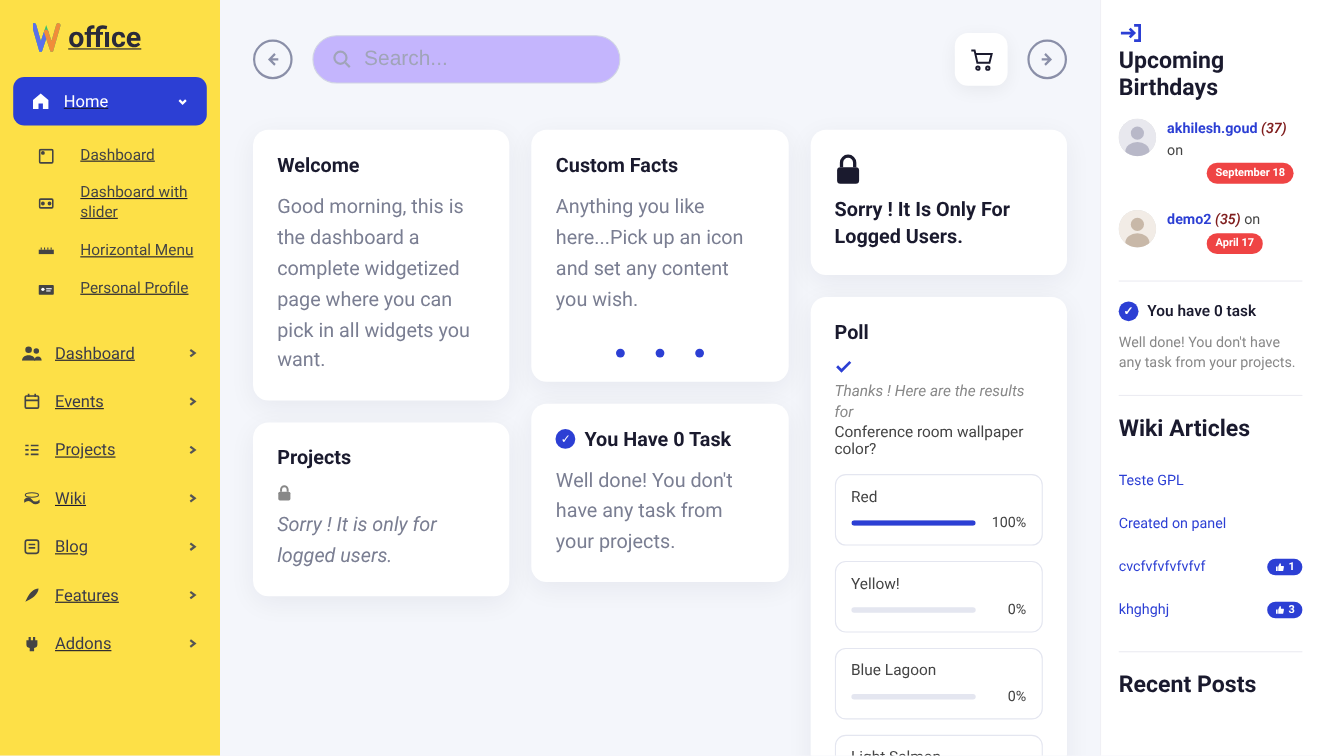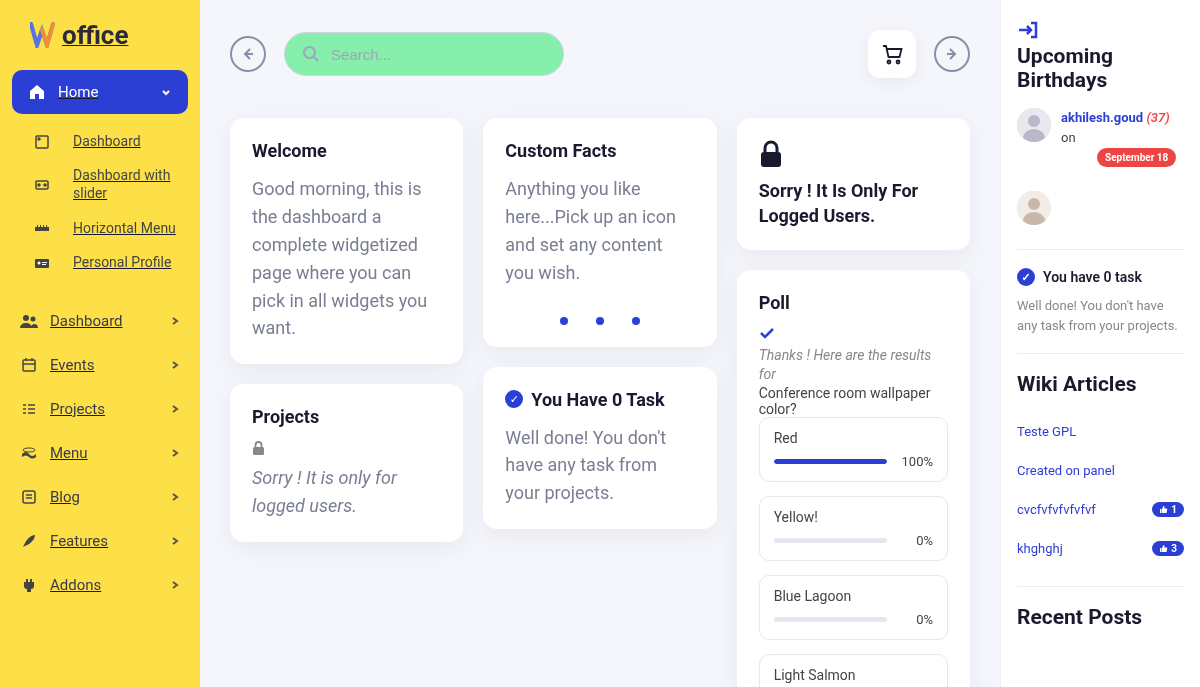--- a/index.html
+++ b/index.html
@@ -16,21 +16,21 @@
 .nav-sub .icon-box { width: 16px; flex-shrink: 0; margin-top: 2px; }
 .nav-sub-text { line-height: 1.3; }
 .nav-icon { width: 18px; height: 18px; margin-right: 12px; display: inline-flex; align-items: center; justify-content: center; flex-shrink: 0; }
 .nav-section { margin-top: 20px; }
 
 
 .main { flex: 1; padding: 30px 30px 0 30px; overflow: hidden; }
 .topbar { display: flex; align-items: center; gap: 18px; margin-bottom: 40px; }
 .circle-btn { width: 36px; height: 36px; border-radius: 50%; border: 2px solid #8a8fa8; display: flex; align-items: center; justify-content: center; cursor: pointer; color: #8a8fa8; }
 .search-wrap { flex: 0 0 280px; position: relative; }
-.search-input { width: 100%; height: 44px; border-radius: 22px; border: 1px solid #d0d4e4; padding: 0 20px 0 46px; font-size: 15px; background: #86efac; color: #555; }
+.search-input { width: 100%; height: 44px; border-radius: 22px; border: 1px solid #d0d4e4; padding: 0 20px 0 46px; font-size: 19px; background: #c4b5fd; color: #555; }
 .search-input::placeholder { color: #a0a4b8; }
 .search-icon-pos { position: absolute; left: 18px; top: 50%; transform: translateY(-50%); color: #a0a4b8; }
 .spacer { flex: 1; }
 .cart-btn { width: 48px; height: 48px; border-radius: 12px; background: #fff; box-shadow: 0 4px 16px rgba(0,0,0,0.06); display: flex; align-items: center; justify-content: center; cursor: pointer; }
 
 .grid { display: grid; grid-template-columns: 1fr 1fr 1fr; gap: 20px; }
 .card { background: #fff; border-radius: 14px; padding: 22px; box-shadow: 0 6px 24px rgba(20,20,50,0.06); }
 .card h3 { font-size: 18px; font-weight: 700; color: #1a1a2e; margin-bottom: 14px; }
 .card p { font-size: 18px; color: #7a7e92; line-height: 1.55; }
 .col { display: flex; flex-direction: column; gap: 20px; }
@@ -43,38 +43,38 @@
 
 .italic-note { font-style: italic; color: #888; font-size: 14px; }
 .lock-small { color: #888; font-size: 14px; margin-bottom: 4px; display: inline-block; }
 
 .task-head { display: flex; align-items: center; gap: 8px; margin-bottom: 14px; }
 .task-head h3 { margin: 0; }
 .check-circle { width: 18px; height: 18px; border-radius: 50%; background: #2c3fd4; display: inline-flex; align-items: center; justify-content: center; color: #fff; font-size: 11px; flex-shrink: 0; }
 
 .poll-check { color: #2c3fd4; margin-bottom: 6px; }
 .poll-thanks { font-style: italic; color: #888; font-size: 14px; }
-.poll-q { font-size: 14px; color: #444; margin-top: 2px; }
+.poll-q { font-size: 14px; color: #444; margin-top: 2px; margin-bottom: 14px; }
 .poll-option { border: 1px solid #e4e6f0; border-radius: 10px; padding: 12px 14px; margin-bottom: 14px; }
 .poll-label { font-size: 14px; color: #444; margin-bottom: 8px; }
 .poll-bar-row { display: flex; align-items: center; gap: 10px; }
 .poll-bar { flex: 1; height: 5px; background: #e4e6f0; border-radius: 3px; overflow: hidden; }
 .poll-fill { height: 100%; background: #2c3fd4; border-radius: 3px; }
 .poll-pct { font-size: 13px; color: #444; min-width: 36px; text-align: right; }
 
 
 .rail { width: 200px; background: #fff; padding: 20px 16px; overflow: hidden; flex-shrink: 0; border-left: 1px solid #f0f0f5; }
 .login-icon { color: #2c3fd4; margin-bottom: 4px; }
 .rail-h { font-size: 21px; font-weight: 700; margin-bottom: 16px; }
 .bday { display: flex; gap: 10px; margin-bottom: 24px; align-items: flex-start; }
 .avatar { width: 34px; height: 34px; border-radius: 50%; background: #ddd; flex-shrink: 0; overflow: hidden; }
 .avatar svg { width: 100%; height: 100%; }
 .bday-info { font-size: 13px; line-height: 1.5; }
 .bday-name { color: #2c3fd4; font-weight: 700; }
-.bday-age { color: #ef4444; font-style: italic; font-weight: 600; }
+.bday-age { color: #7f1d1d; font-style: italic; font-weight: 600; }
 .bday-on { color: #444; }
 .date-pill { background: #ef4444; color: #fff; font-size: 10px; font-weight: 700; padding: 2px 8px; border-radius: 10px; display: inline-block; margin-left: 36px; }
 
 .divider { height: 1px; background: #ececf2; margin: 18px 0; }
 
 .rail-task { display: flex; align-items: center; gap: 8px; font-weight: 600; font-size: 14px; margin-bottom: 10px; }
 .rail-task-text { font-size: 13px; color: #888; line-height: 1.5; }
 
 .wiki-link { color: #2c3fd4; font-size: 13px; padding: 12px 0; cursor: pointer; display: flex; align-items: center; justify-content: space-between; }
 .like-badge { background: #2c3fd4; color: #fff; font-size: 10px; font-weight: 700; padding: 2px 7px; border-radius: 10px; display: inline-flex; align-items: center; gap: 3px; }
@@ -203,21 +203,21 @@
           </svg>
         </span>
     </div>
     <div class="nav-item">
       <span class="nav-icon">
           <svg width="18" height="14" viewBox="0 0 18 14" fill="#444">
             <path d="M2 8 Q6 4 9 8 T16 8 L16 11 Q12 14 9 11 T2 11 Z"></path>
             <ellipse cx="9" cy="4" rx="6" ry="2" fill="none" stroke="#444"></ellipse>
           </svg>
         </span>
-      <span>Menu</span>
+      <span>Wiki</span>
       <span class="chevron">
           <svg width="10" height="10" viewBox="0 0 10 10" fill="none" stroke="#555" stroke-width="2">
             <path d="M3 2l4 3-4 3"></path>
           </svg>
         </span>
     </div>
     <div class="nav-item">
       <span class="nav-icon">
           <svg width="16" height="16" viewBox="0 0 16 16" fill="none" stroke="#444" stroke-width="1.5">
             <rect x="2" y="2" width="12" height="12" rx="2"></rect>
@@ -410,20 +410,26 @@
   </div>
 
   <div class="bday">
     <div class="avatar">
       <svg viewBox="0 0 34 34">
           <rect width="34" height="34" fill="#f2ece6"></rect>
           <circle cx="17" cy="13" r="6" fill="#c8b8a8"></circle>
           <ellipse cx="17" cy="30" rx="11" ry="9" fill="#c8b8a8"></ellipse>
         </svg>
     </div>
+    <div class="bday-info">
+      <span class="bday-name">demo2</span>
+      <span class="bday-age">(35)</span>
+      <span class="bday-on">on</span><br>
+      <span class="date-pill">April 17</span>
+    </div>
   </div>
 
   <div class="divider"></div>
 
   <div class="rail-task">
     <span class="check-circle">✓</span>
     <span>You have 0 task</span>
   </div>
   <div class="rail-task-text">Well done! You don't have any task from your projects.</div>
 

